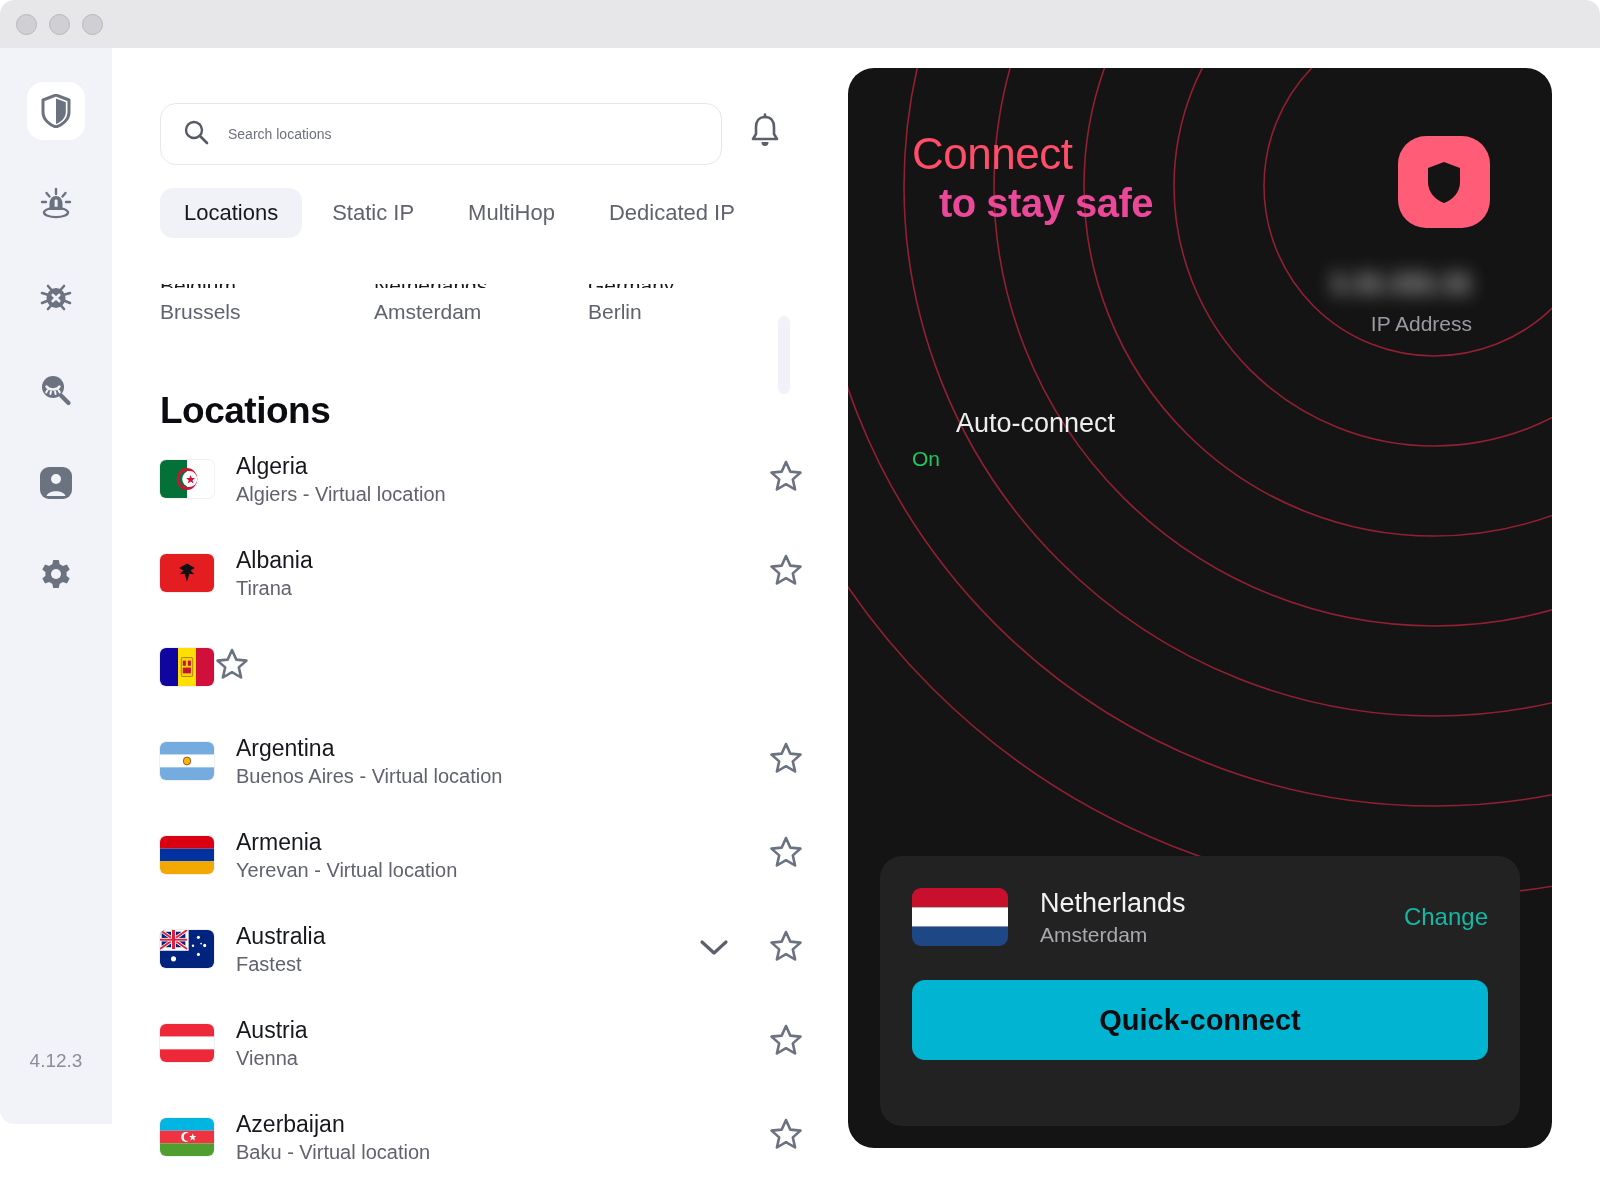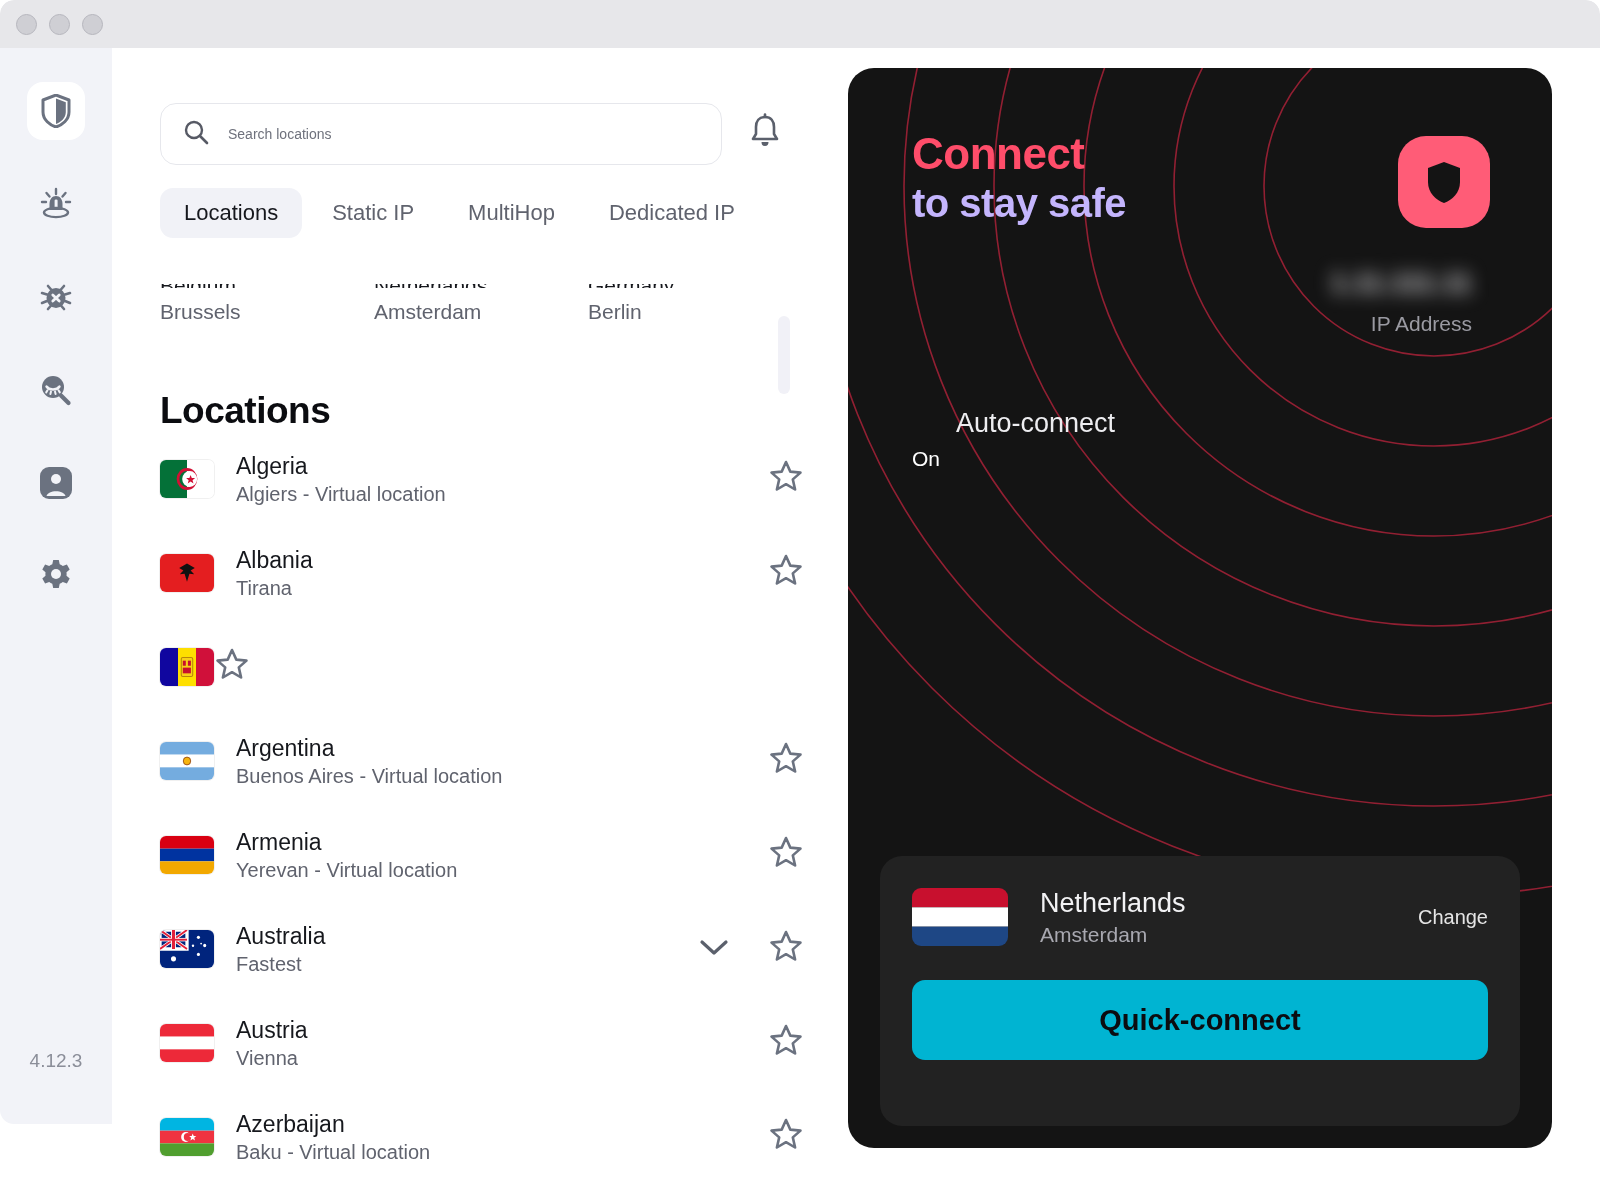--- a/index.html
+++ b/index.html
@@ -243,31 +243,32 @@
     pointer-events: none;
   }
   .hero {
     position: absolute;
     top: 62px;
     left: 64px;
     z-index: 2;
   }
   .hero-1 {
     font-size: 44px;
-    font-weight: bold;
+    font-weight: normal;
     color: #ff4d6a;
     line-height: 1.1;
     letter-spacing: -0.5px;
   }
   .hero-2 {
     font-size: 40px;
     font-weight: bold;
-    color: #c4b5fd;
+    color: #ec4899;
     line-height: 1.25;
     letter-spacing: -0.5px;
+    margin-left: 27px;
   }
   .brandmark {
     position: absolute;
     top: 68px;
     right: 62px;
     width: 92px;
     height: 92px;
     border-radius: 28px;
     background: #ff5c77;
     display: flex;
@@ -302,21 +303,21 @@
     margin-top: 10px;
   }
 
   .autoconnect {
     position: absolute;
     top: 340px;
     left: 64px;
     z-index: 2;
   }
   .ac-title { font-size: 27px; color: #ededf0; margin-left: 44px; }
-  .ac-status { font-size: 21px; color: #ffffff; margin-top: 8px; }
+  .ac-status { font-size: 21px; color: #22c55e; margin-top: 8px; }
 
   
   .connectcard {
     position: absolute;
     left: 32px;
     bottom: 22px;
     width: 640px;
     height: 270px;
     background: #222222;
     border-radius: 22px;
@@ -332,22 +333,22 @@
     width: 96px; height: 58px;
     border-radius: 9px;
     overflow: hidden;
     flex: 0 0 auto;
   }
   .cc-flag svg { display: block; width: 100%; height: 100%; }
   .cc-text { margin-left: 32px; flex: 1 1 auto; }
   .cc-country { font-size: 27px; color: #f2f2f4; }
   .cc-city { font-size: 21px; color: #a8a8b0; margin-top: 4px; }
   .cc-change {
-    font-size: 20px;
-    color: #e5e5e5;
+    font-size: 24px;
+    color: #14b8a6;
     cursor: pointer;
     white-space: nowrap;
   }
   .qc-button {
     margin-top: 32px;
     width: 100%;
     height: 80px;
     background: #00b4d2;
     border: none;
     border-radius: 13px;

